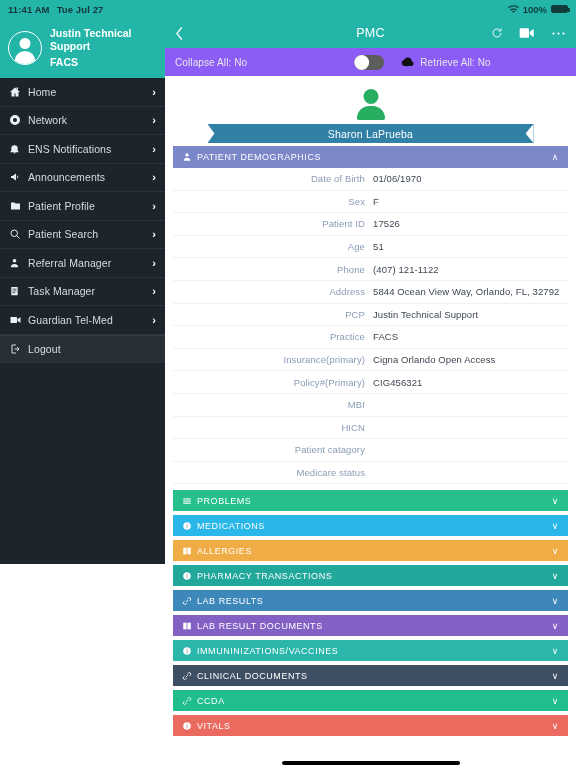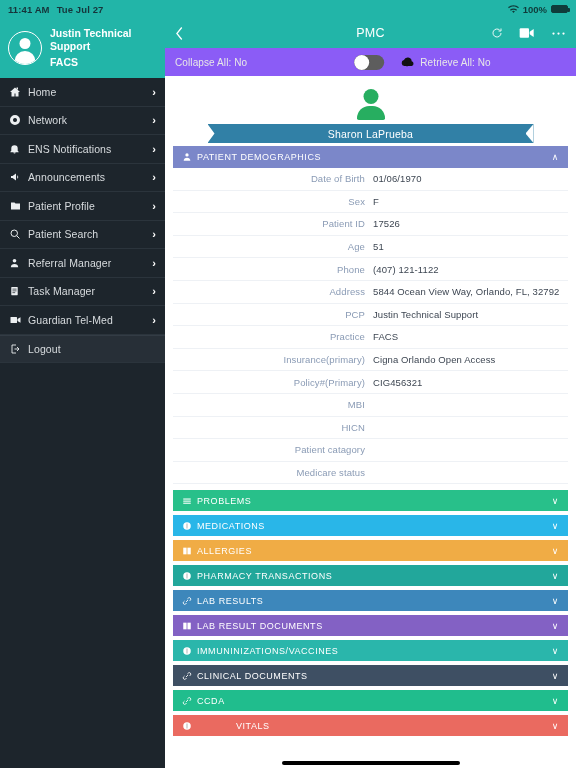--- a/index.html
+++ b/index.html
@@ -5,21 +5,21 @@
   * { margin:0; padding:0; box-sizing:border-box; }
   html, body {
     width:576px; height:768px;
     font-family:"Liberation Sans", sans-serif;
     background:#ffffff;
     overflow:hidden;
   }
   #app { position:relative; width:576px; height:768px; display:flex; }
 
   
-  .sidebar { width:165px; height:768px; background:#1d252c; flex:0 0 165px; position:relative; }
+  .sidebar { width:165px; height:564px; background:#1d252c; flex:0 0 165px; position:relative; }
   .sb-status {
     height:18px; background:#22b5a8; color:#16343a;
     font-size:9.5px; font-weight:bold; display:flex; align-items:center;
     padding-left:8px; letter-spacing:.1px; gap:7px;
   }
   .sb-status .dt { font-weight:bold; }
   .sb-profile {
     background:#22b5a8; height:60px; display:flex; align-items:center;
     padding:0 8px; gap:8px;
   }
@@ -524,21 +524,21 @@
             <span class="aico">
               <svg width="10" height="10" viewBox="0 0 24 24" fill="none" stroke="#ffffff" stroke-width="2.1">
                 <path d="M9.5 14.5l5-5"></path>
                 <path d="M13 7l2-2a3.5 3.5 0 115 5l-2 2"></path>
                 <path d="M11 17l-2 2a3.5 3.5 0 11-5-5l2-2"></path>
               </svg>
             </span>
             <span class="albl">CCDA</span>
             <span class="acaret">∨</span>
           </div>
-          <div class="acc" style="background: rgb(234, 106, 96); gap: 39px;">
+          <div class="acc" style="background: rgb(234, 106, 96);">
             <span class="aico">
               <svg width="10" height="10" viewBox="0 0 24 24" fill="#ffffff">
                 <circle cx="12" cy="12" r="9"></circle>
                 <rect x="10.7" y="6" width="2.6" height="12" fill="rgba(0,0,0,.28)"></rect>
               </svg>
             </span>
             <span class="albl">VITALS</span>
             <span class="acaret">∨</span>
           </div>
         </div>

